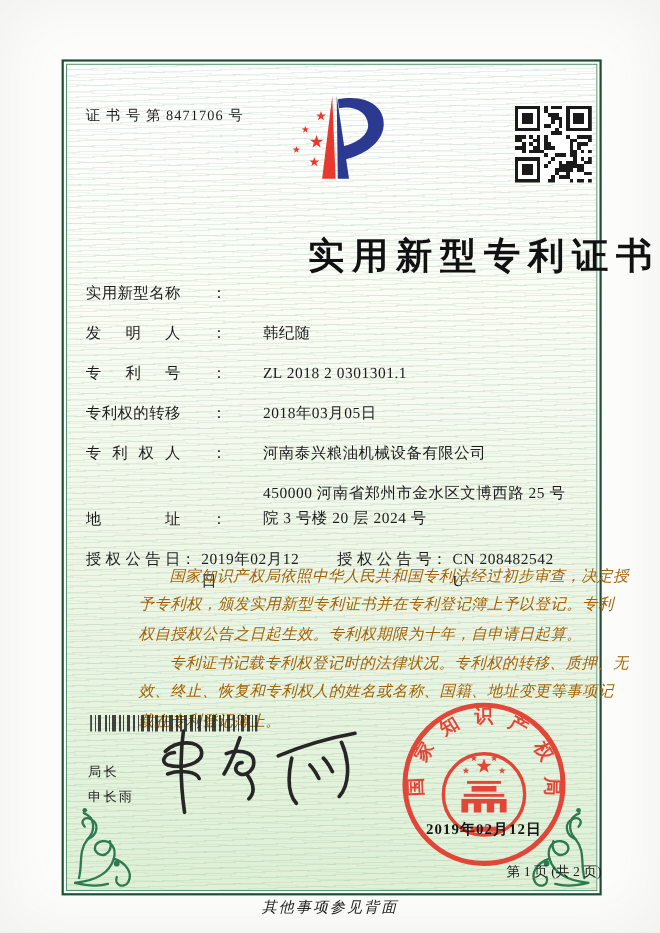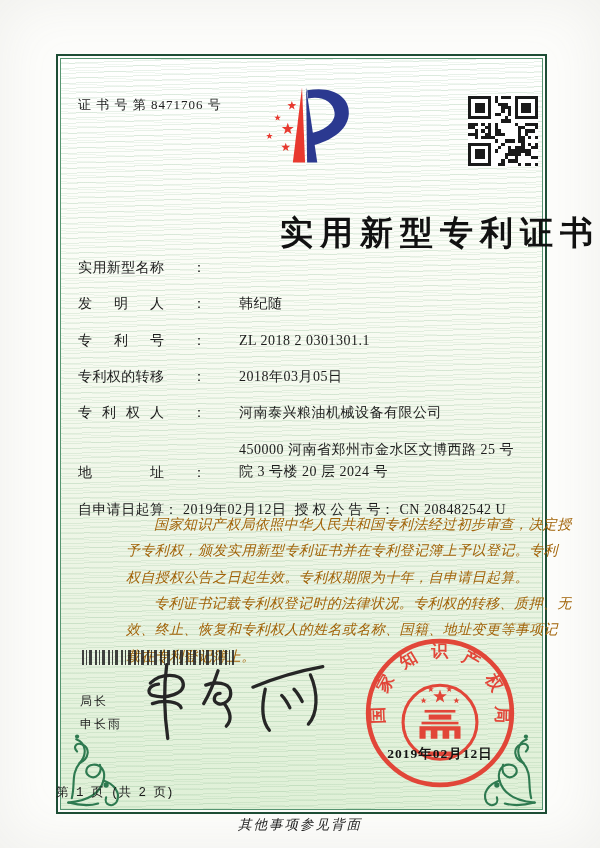--- a/index.html
+++ b/index.html
@@ -27,38 +27,38 @@
   
   .fields{position:absolute;left:78px;top:258px;width:440px;font-size:14px;line-height:1.45;}
   .field-row{display:flex;align-items:flex-end;margin-bottom:16px;gap:28px;}
   .flabel{flex:0 0 86px;text-align:justify;text-align-last:justify;}
   .colon{flex:0 0 auto;}
   .fvalue{margin-left:5px;letter-spacing:0.5px;}
   .addr{margin-bottom:17px;}
   .addr .fvalue{max-width:350px;line-height:1.55;}
   .grant-row{display:flex;}
   .grant-pair{display:flex;align-items:flex-start;}
-  .grant-pair+.grant-pair{margin-left:8px;}
+  .grant-pair+.grant-pair{margin-left:20px;}
   
   .paras{position:absolute;left:78px;top:512px;width:446px;font-size:14px;line-height:1.88;
          font-style:italic;letter-spacing:0.4px;color:#a16207;margin-left:48px;}
   .paras p{margin:0;text-indent:2em;}
   
   .barcode{position:absolute;left:82px;top:650px;width:152px;height:15px;opacity:.85;
     background:repeating-linear-gradient(90deg,#222 0 2px,transparent 2px 4px,#222 4px 5px,
       transparent 5px 7px,#222 7px 10px,transparent 10px 13px);}
   
   .signer{position:absolute;left:80px;top:690px;font-size:12px;line-height:1.95;letter-spacing:2px;}
   .signature{position:absolute;left:138px;top:656px;width:195px;height:88px;}
   
   .seal{position:absolute;left:363px;top:636px;width:154px;height:154px;opacity:.93;}
   .seal-date{position:absolute;left:366px;top:745px;width:148px;text-align:center;
              font-size:13.5px;font-weight:bold;letter-spacing:1px;color:#141414;z-index:5;}
   
-  .page-no{position:absolute;left:56px;top:784px;width:491px;text-align:left;font-size:12.5px;font-family:Liberation Mono, monospace;}
+  .page-no{position:absolute;left:56px;top:784px;width:491px;text-align:right;font-size:12.5px;}
   .back-note{position:absolute;left:0;top:816px;width:600px;text-align:center;
              font-size:13.5px;font-style:italic;letter-spacing:2px;color:#222;}
   svg{display:block;}
 </style>
 </head>
 <body>
 
 <div class="page">
 
   <svg width="0" height="0" style="position:absolute">
@@ -259,21 +259,21 @@
         <span class="colon">：</span>
       <span class="fvalue">河南泰兴粮油机械设备有限公司</span>
     </div>
     <div class="field-row addr">
       <span class="flabel">地址</span>
         <span class="colon">：</span>
       <span class="fvalue">450000 河南省郑州市金水区文博西路 25 号院 3 号楼 20 层 2024 号</span>
     </div>
     <div class="grant-row">
       <span class="grant-pair">
-        <span class="flabel">自申请日起算</span>
+        <span class="flabel">授权公告日</span>
           <span class="colon">：</span>
         <span class="fvalue">2019年02月12日</span>
       </span>
       <span class="grant-pair">
         <span class="flabel">授权公告号</span>
           <span class="colon">：</span>
         <span class="fvalue">CN 208482542 U</span>
       </span>
     </div>
   </div>

